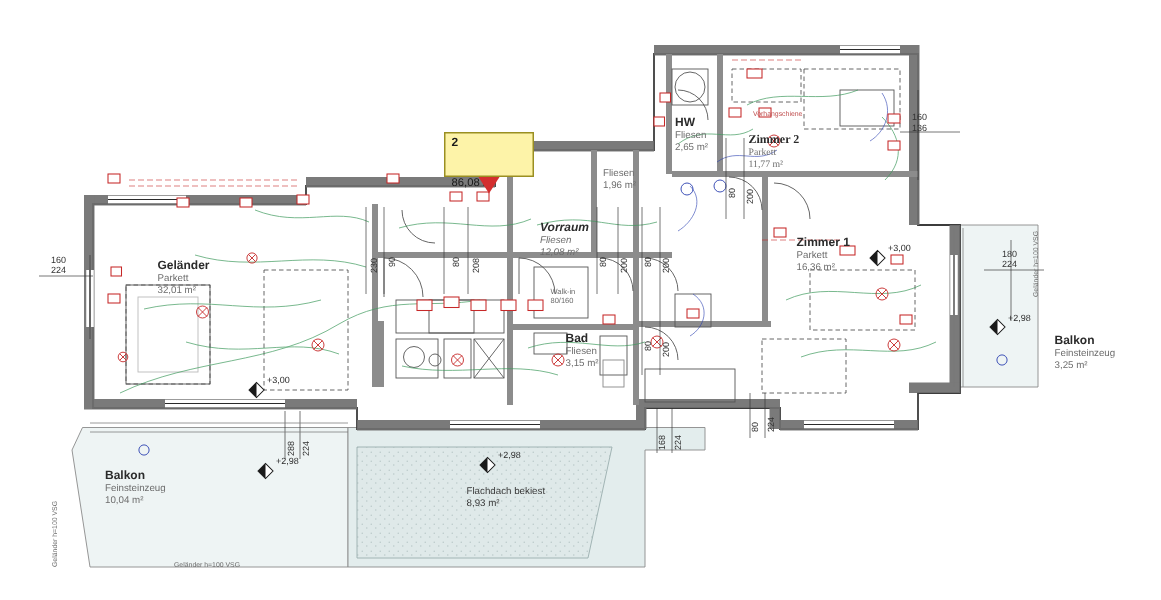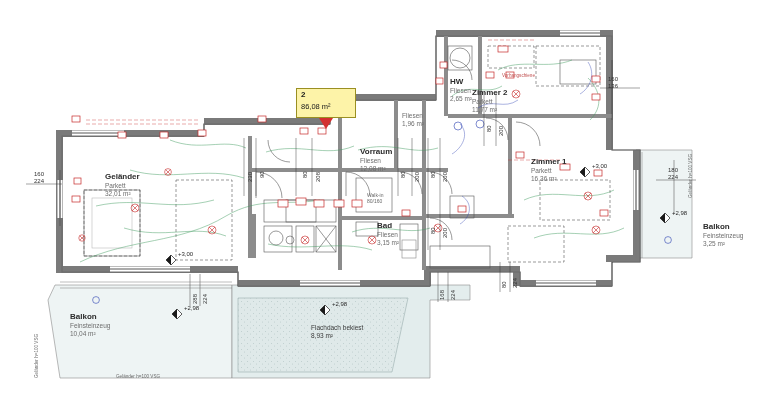--- a/index.html
+++ b/index.html
@@ -12,21 +12,21 @@
   .rm-sub{font-size:6.5px;color:#6d6d6d;line-height:1.3;}
   .rm-area{font-size:6.5px;color:#6d6d6d;line-height:1.3;}
   .dim{font-size:6px;color:#333;line-height:1.15;text-align:center;}
   .vdim{font-size:6px;color:#333;transform:rotate(-90deg);transform-origin:left top;white-space:nowrap;}
   .vtxt{font-size:4.6px;color:#6a6a6a;transform:rotate(-90deg);transform-origin:left top;white-space:nowrap;}
   .htxt{font-size:4.6px;color:#6a6a6a;white-space:nowrap;}
   .elev{font-size:6px;color:#2b2b2b;white-space:nowrap;}
   .tag{position:absolute;background:#fdf3a8;border:1px solid #9a8f22;
        width:60px;height:30px;box-sizing:border-box;padding:2px 4px;}
   .tag .t-num{font-size:8px;font-weight:bold;color:#1a1a1a;line-height:1.1;}
-  .tag .t-area{font-size:7.5px;color:#1a1a1a;line-height:1.1;margin-top:3px;}
+  .tag .t-area{font-size:7.5px;color:#1a1a1a;line-height:1.1;margin-top:18px;}
   .tag-arrow{position:absolute;width:0;height:0;border-left:7px solid transparent;
        border-right:7px solid transparent;border-top:11px solid #d32f2f;}
   .wm{position:absolute;font-size:54px;letter-spacing:13px;color:#efefef;
       font-family:"Liberation Serif", serif;user-select:none;}
 </style>
 </head>
 <body>
 
 <div id="plan">
 
@@ -331,33 +331,33 @@
     <div class="t-area">86,08 m²</div>
   </div>
   <div class="tag-arrow" style="left:319px;top:118px;"></div>
 
   <div class="lbl" style="left:105px;top:172px;">
     <div class="rm-name">Geländer</div>
     <div class="rm-sub">Parkett</div>
     <div class="rm-area">32,01 m²</div>
   </div>
 
-  <div class="lbl" style="left:360px;top:147px;">
+  <div class="lbl" style="left:360px;top:147px;font-style:italic;">
     <div class="rm-name">Vorraum</div>
     <div class="rm-sub">Fliesen</div>
     <div class="rm-area">12,08 m²</div>
   </div>
 
   <div class="lbl" style="left:450px;top:77px;">
     <div class="rm-name">HW</div>
     <div class="rm-sub">Fliesen</div>
     <div class="rm-area">2,65 m²</div>
   </div>
 
-  <div class="lbl" style="left:472px;top:88px;">
+  <div class="lbl" style="left:499px;top:88px;font-family:Liberation Serif, serif;">
     <div class="rm-name">Zimmer 2</div>
     <div class="rm-sub">Parkett</div>
     <div class="rm-area">11,77 m²</div>
   </div>
 
   <div class="lbl" style="left:531px;top:157px;">
     <div class="rm-name">Zimmer 1</div>
     <div class="rm-sub">Parkett</div>
     <div class="rm-area">16,36 m²</div>
   </div>

